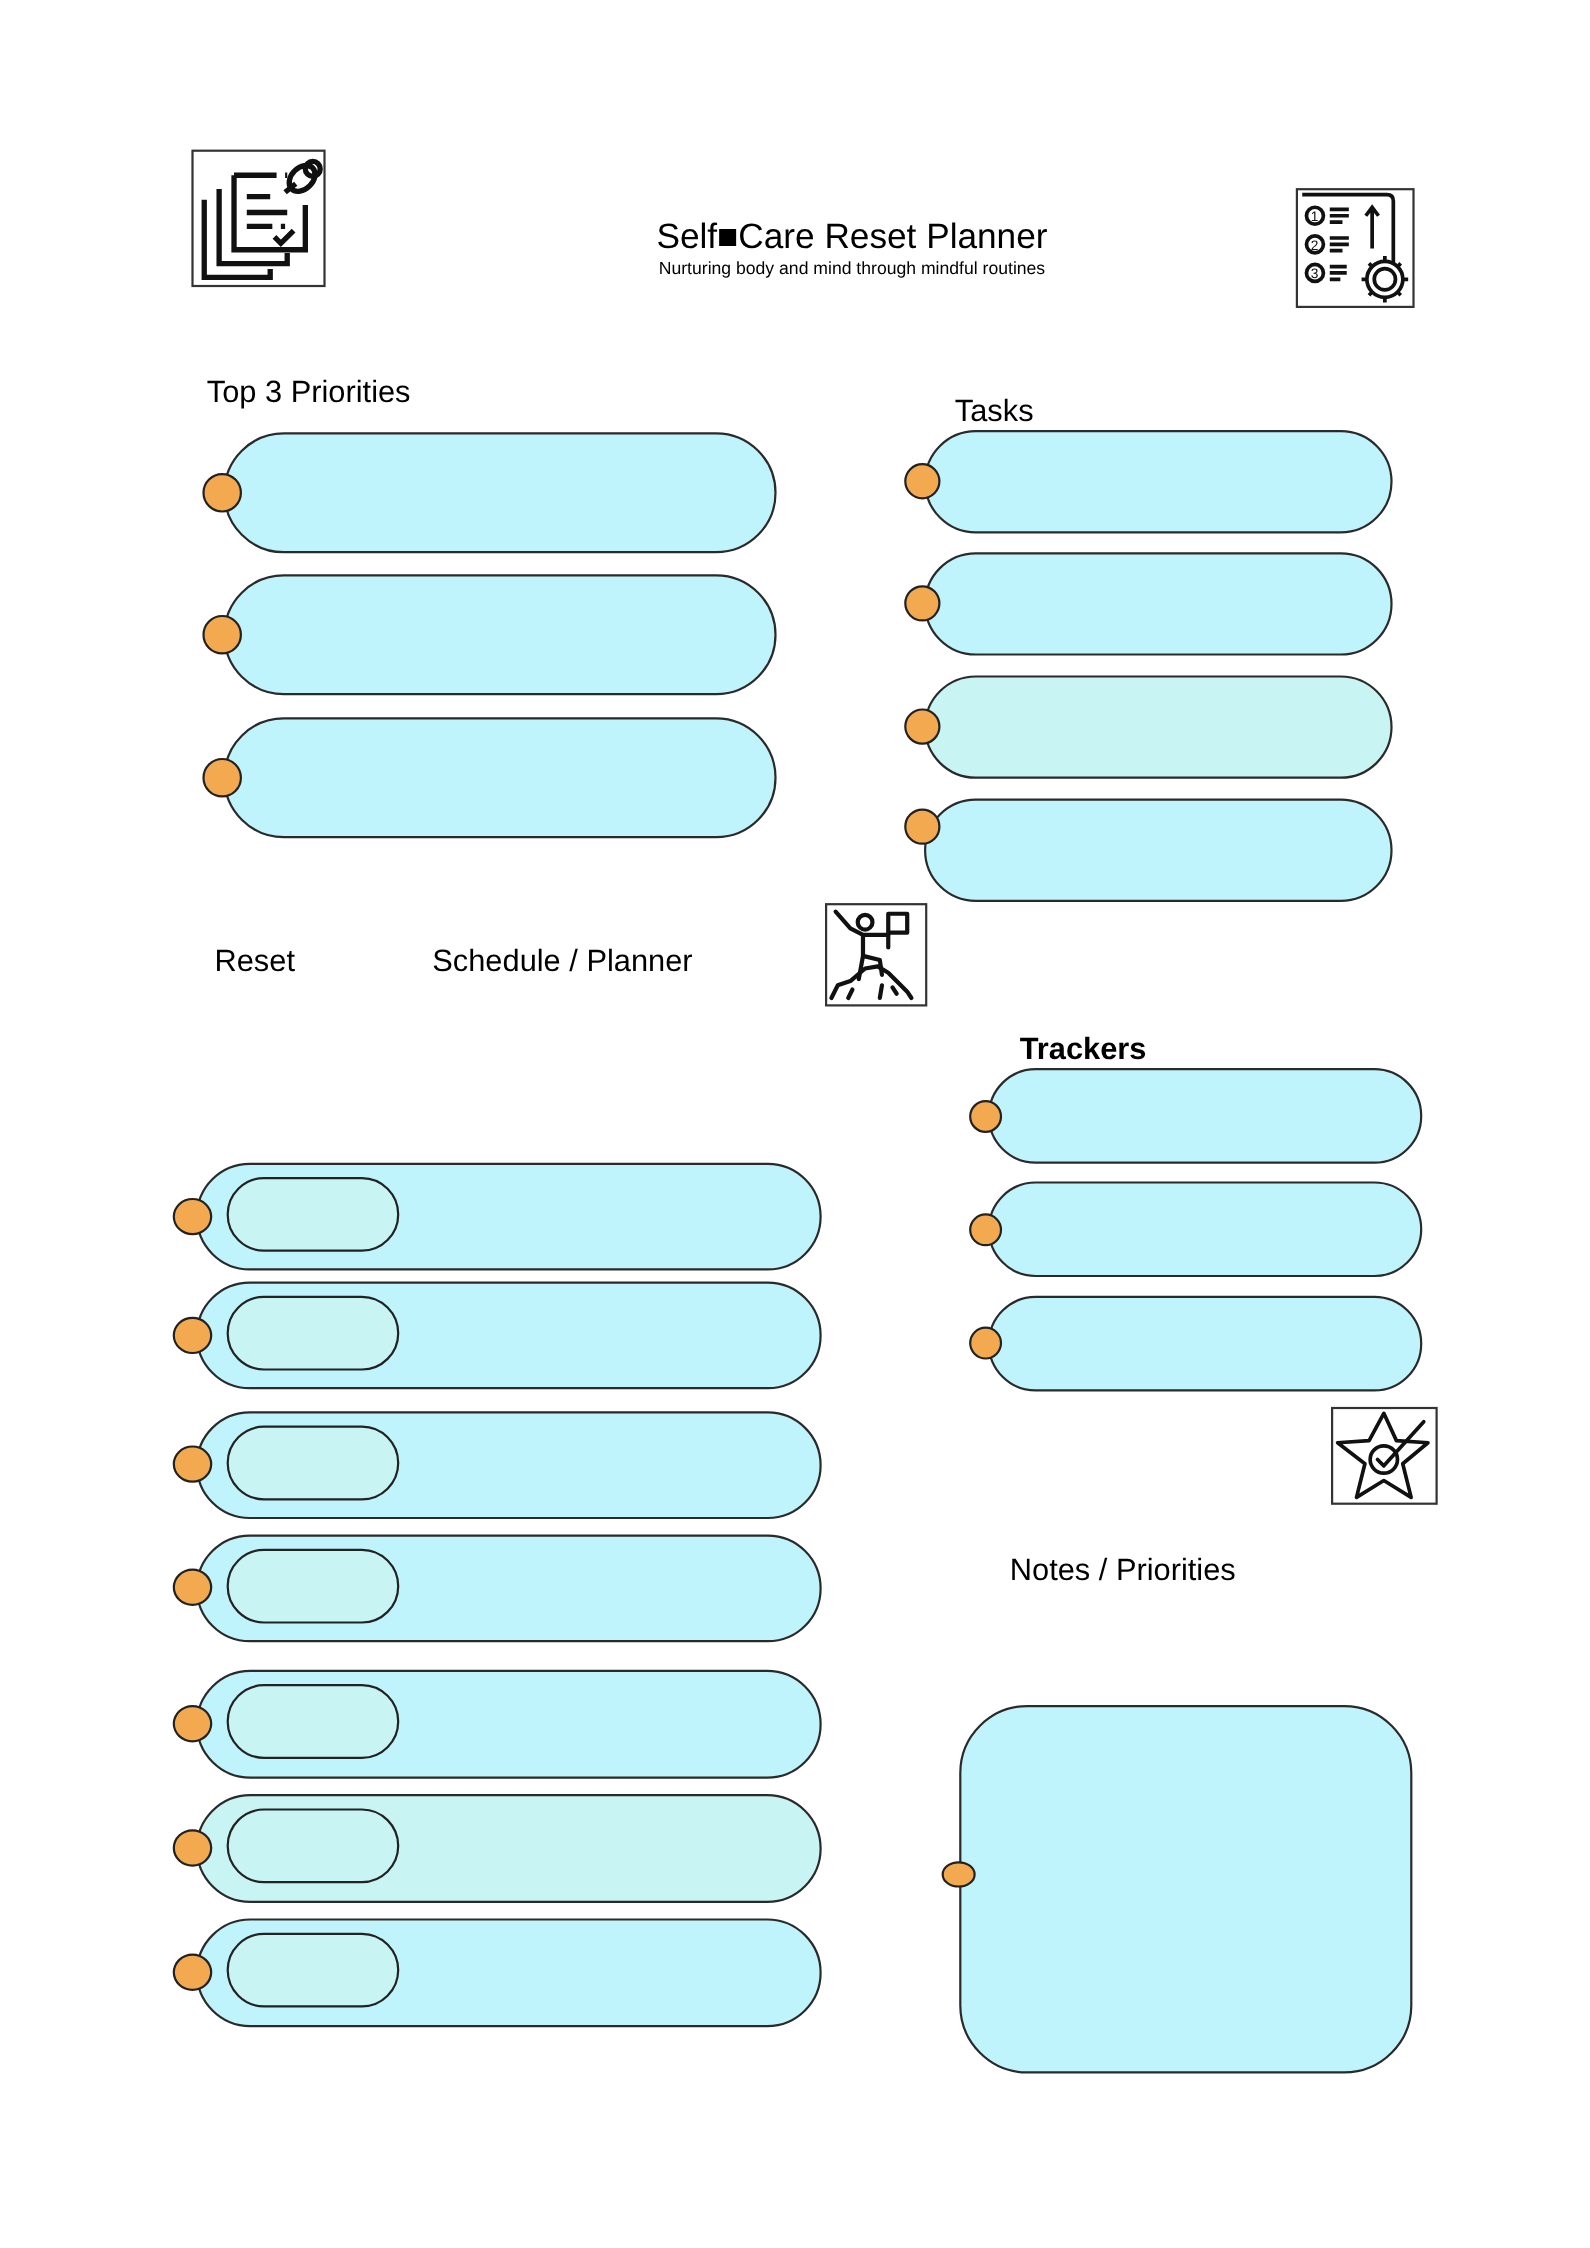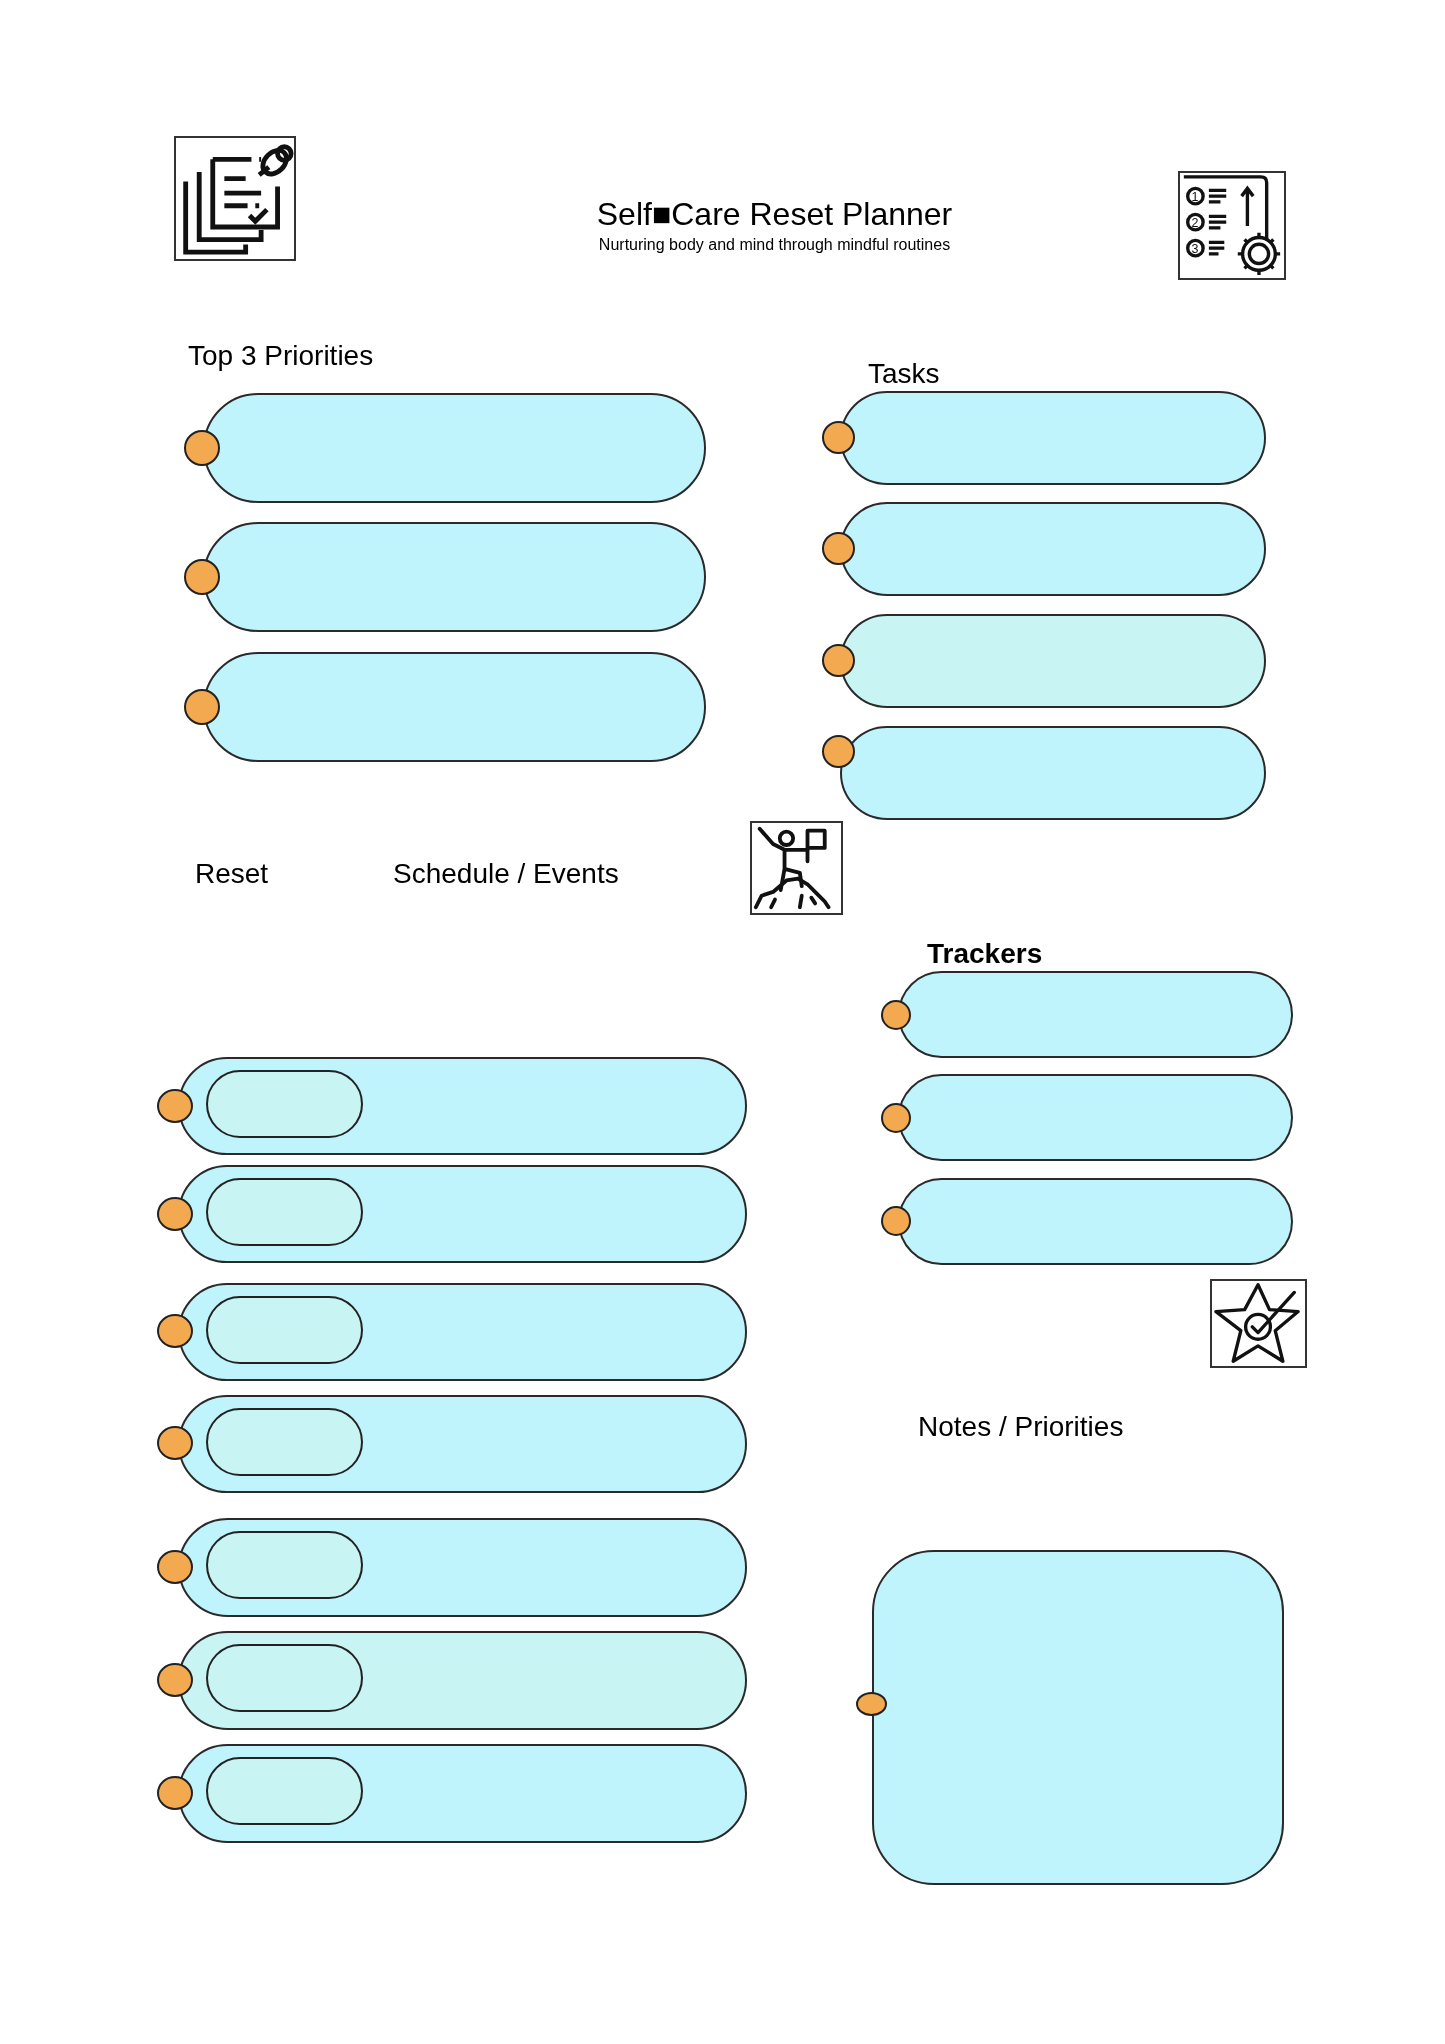--- a/index.html
+++ b/index.html
@@ -88,21 +88,21 @@
 <div>
   <div class="pill light" style="left:840px;top:614px;width:426px;height:94px;"></div>
   <div class="dot" style="left:822px;top:644px;width:33px;height:33px;"></div>
 </div>
 <div>
   <div class="pill" style="left:840px;top:726px;width:426px;height:94px;"></div>
   <div class="dot" style="left:822px;top:735px;width:33px;height:33px;"></div>
 </div>
 
 <div class="abs heading" style="left:195px;top:858px;">Reset</div>
-<div class="abs heading" style="left:393px;top:858px;">Schedule / Events</div>
+<div class="abs heading" style="left:393px;top:858px;">Schedule / Planner</div>
 
 <div class="icon-box" style="left:750px;top:821px;width:93px;height:94px;">
   <svg viewBox="0 0 93 94" fill="none" stroke="#111" stroke-width="4" stroke-linejoin="round" stroke-linecap="round">
     <path d="M8 6 L22 22 L34 28 L58 28"></path>
     <circle cx="36" cy="16" r="7"></circle>
     <path d="M58 8 V40 M58 8 H76 V26 H58"></path>
     <path d="M34 28 L34 48 L30 70 M34 48 L50 52 L52 66"></path>
     <path d="M4 88 L10 76 L22 72 L36 60 L48 58 L58 64 L68 74 L76 82 L80 88"></path>
     <path d="M20 88 L24 80 M50 88 L52 76 M62 78 L66 84"></path>
   </svg>

